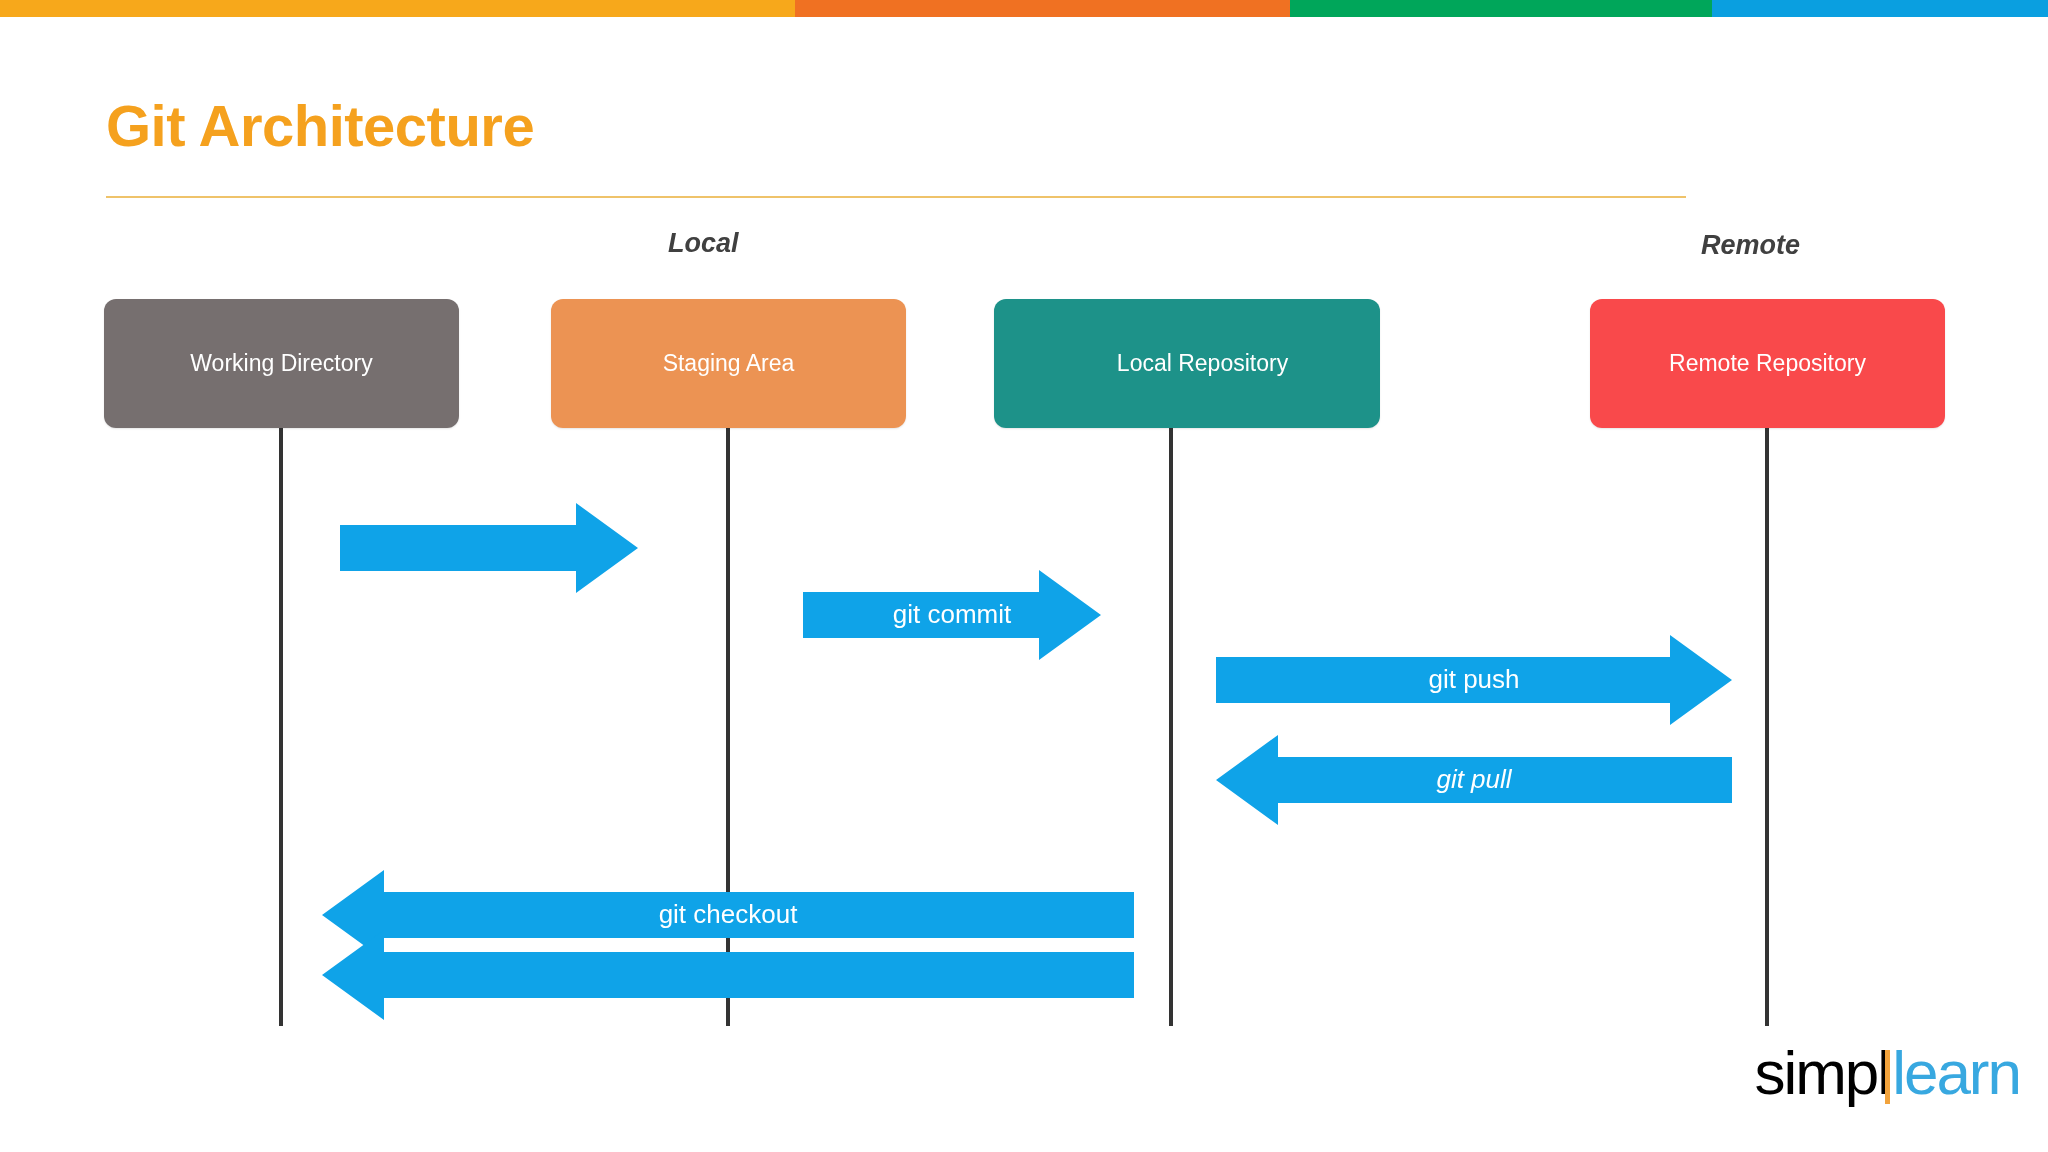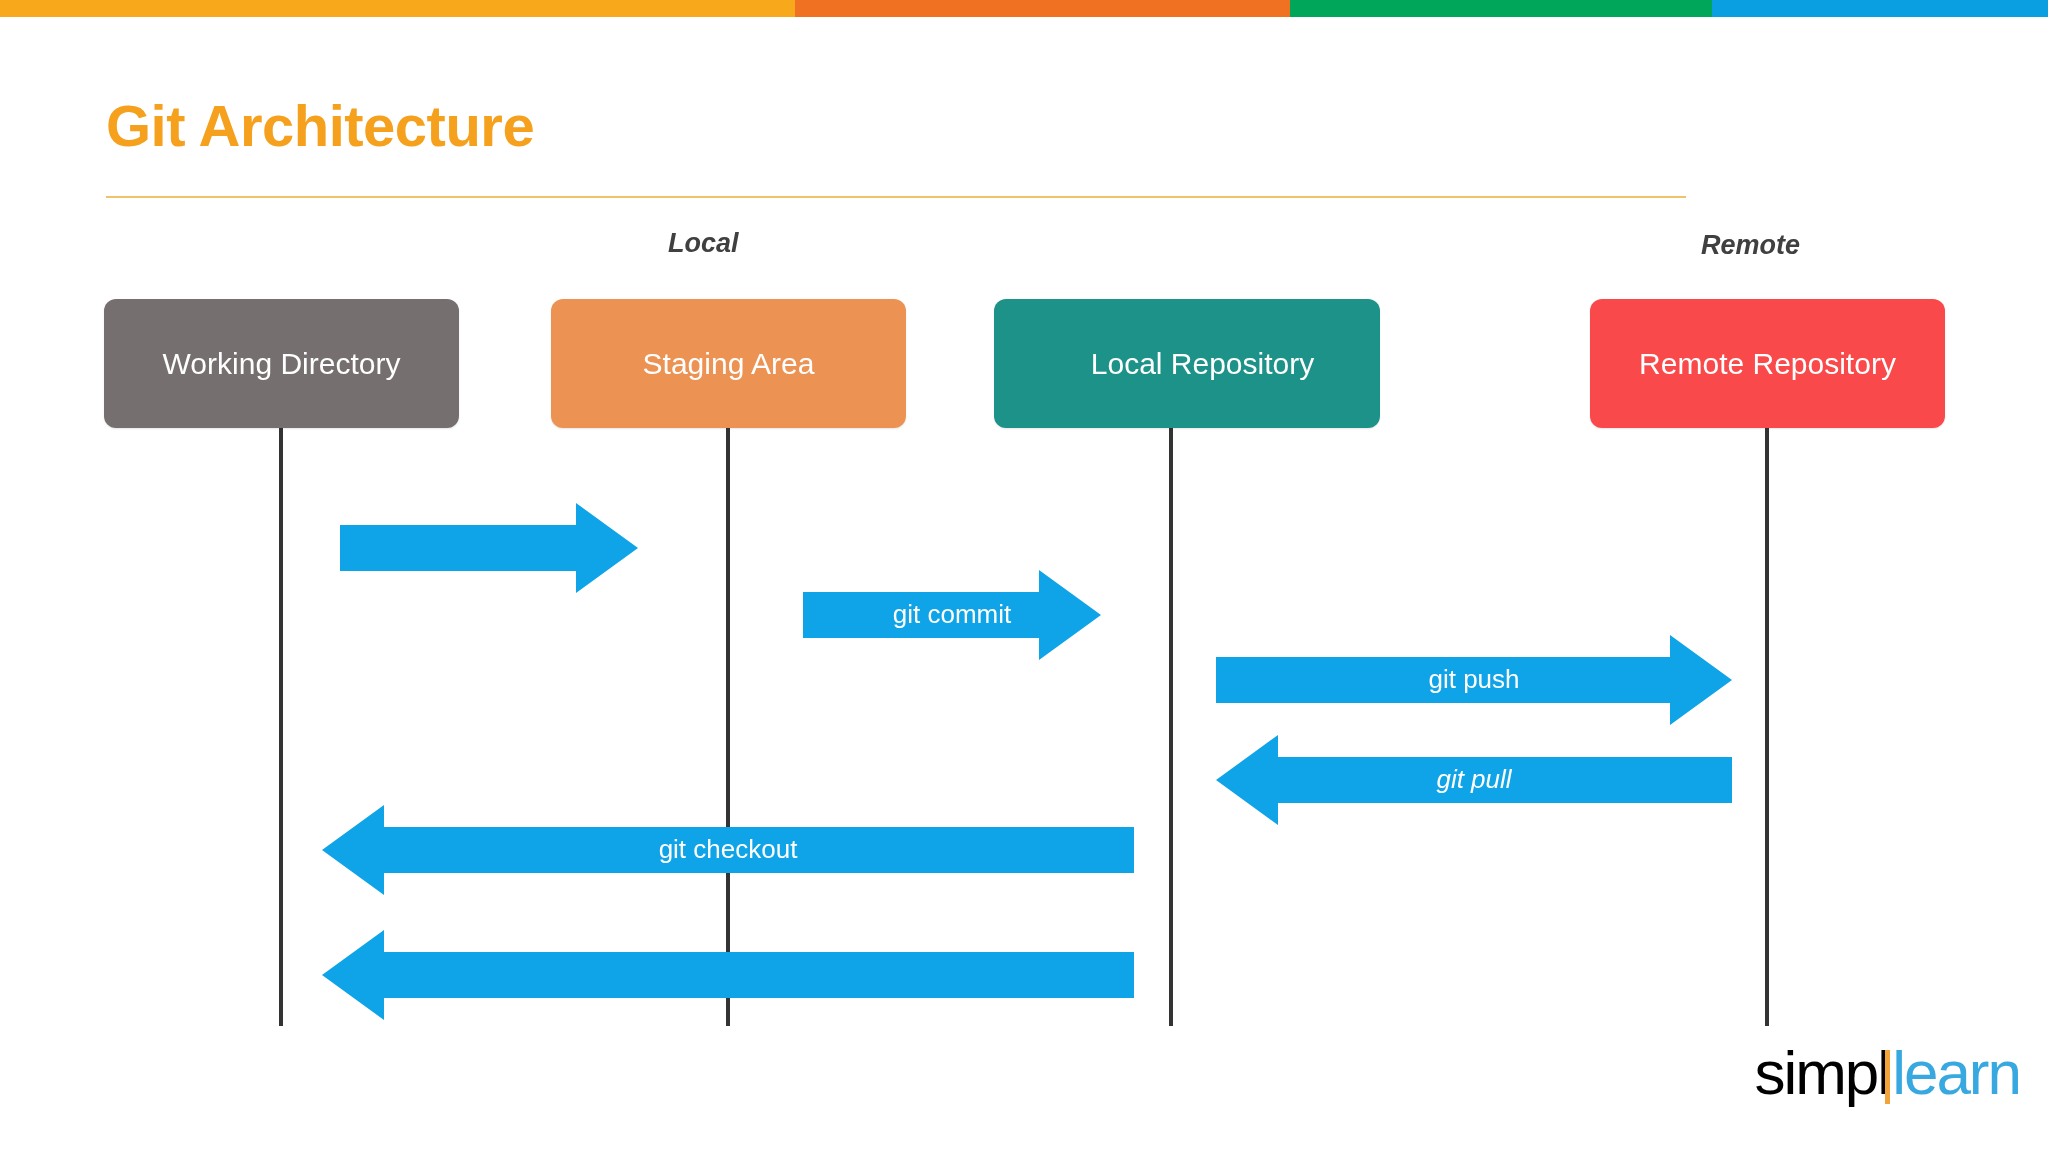--- a/index.html
+++ b/index.html
@@ -60,21 +60,21 @@
   }
 
   
   .node {
     position: absolute;
     border-radius: 12px;
     display: flex;
     align-items: center;
     justify-content: center;
     color: #ffffff;
-    font-size: 30px;
+    font-size: 23px;
     font-weight: normal;
     white-space: nowrap;
     box-shadow: 0 1px 2px rgba(0,0,0,0.10);
   }
 
   
   .lifeline {
     position: absolute;
     width: 4px;
     background: #333333;
@@ -180,21 +180,21 @@
           <polygon points="0,22 454,22 454,0 516,45 454,90 454,68 0,68" fill="#0FA3E8"></polygon>
         </svg>
         <div class="arrow-label" style="top: 29px;">git push</div>
       </div>
       <div class="arrow" style="left: 1216px; top: 735px; width: 516px; height: 90px;">
         <svg width="516" height="90" viewBox="0 0 516 90">
           <polygon points="516,22 62,22 62,0 0,45 62,90 62,68 516,68" fill="#0FA3E8"></polygon>
         </svg>
         <div class="arrow-label" style="top: 29px; font-style: italic;">git pull</div>
       </div>
-      <div class="arrow" style="left: 322px; top: 805px; width: 812px; height: 90px;">
+      <div class="arrow" style="left: 322px; top: 870px; width: 812px; height: 90px;">
         <svg width="812" height="90" viewBox="0 0 812 90">
           <polygon points="812,22 62,22 62,0 0,45 62,90 62,68 812,68" fill="#0FA3E8"></polygon>
         </svg>
         <div class="arrow-label" style="top: 29px;">git checkout</div>
       </div>
       <div class="arrow" style="left: 322px; top: 930px; width: 812px; height: 90px;">
         <svg width="812" height="90" viewBox="0 0 812 90">
           <polygon points="812,22 62,22 62,0 0,45 62,90 62,68 812,68" fill="#0FA3E8"></polygon>
         </svg>
       </div>

